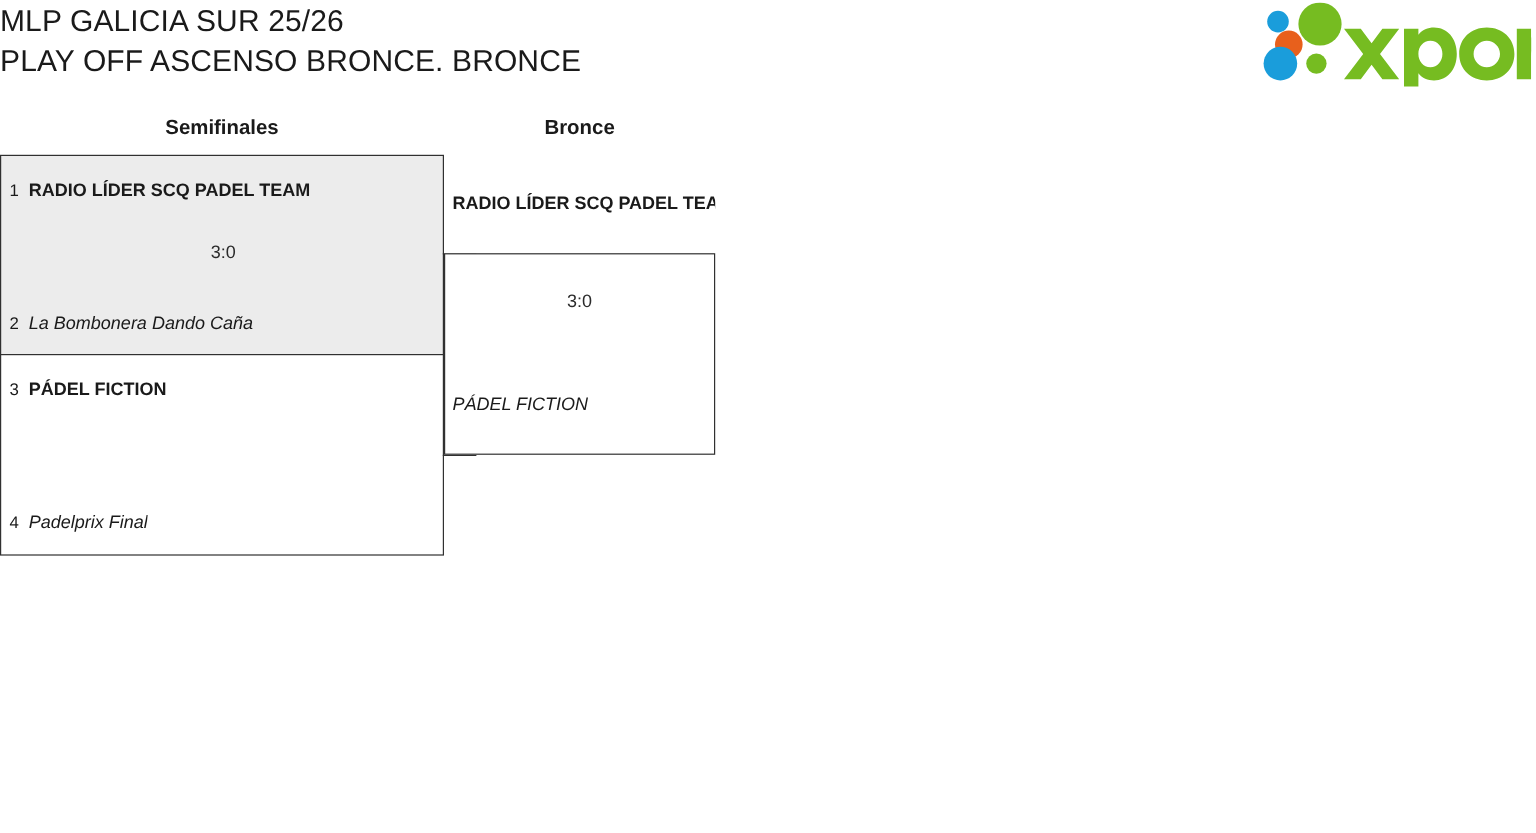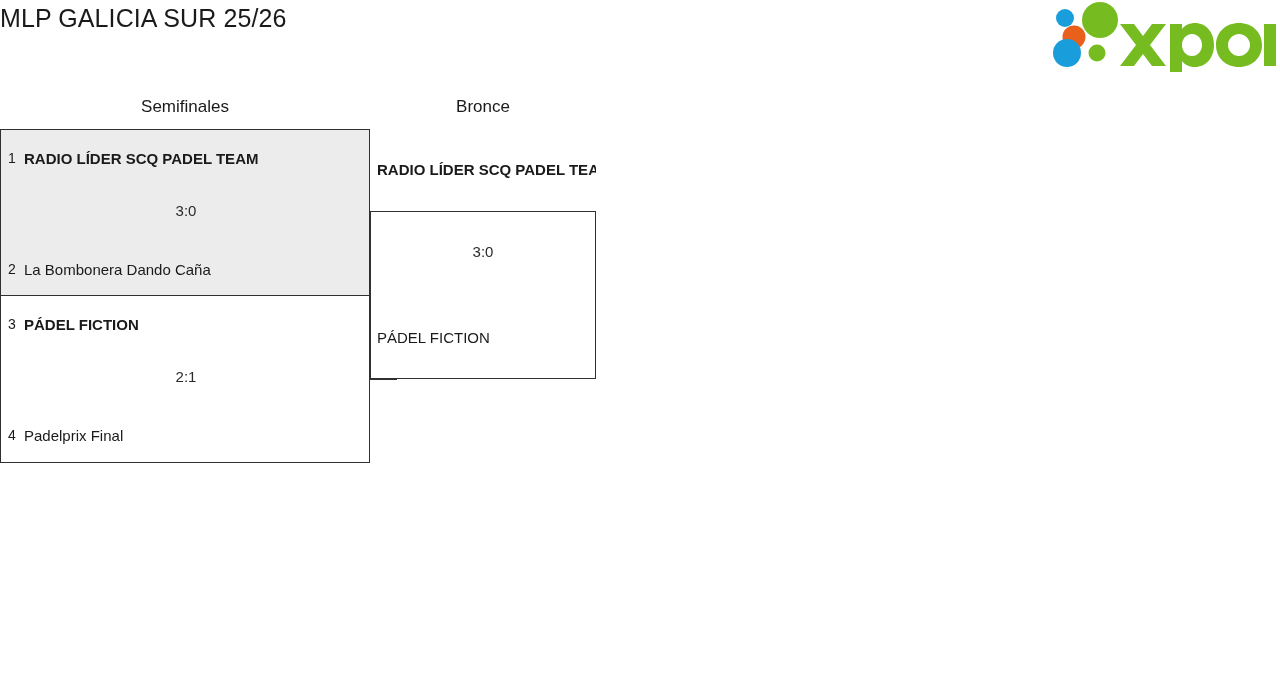--- a/index.html
+++ b/index.html
@@ -56,21 +56,21 @@
     position: absolute;
     left: 0;
     top: 0;
     width: 1280px;
     height: 694px;
   }
 
   .round-header {
     position: absolute;
     font-size: 17px;
-    font-weight: 400;
+    font-weight: 700;
     color: #1a1a1a;
     text-align: center;
     white-space: nowrap;
     line-height: 20px;
   }
   #round-header-0 { left: 0px;   top: 97px; width: 370px; }
   #round-header-1 { left: 370px; top: 97px; width: 226px; }
 
   
   .match-box {
@@ -112,21 +112,21 @@
     font-weight: 400;
     color: #1a1a1a;
   }
   .team-name {
     font-size: 15px;
     color: #1a1a1a;
     overflow: hidden;
     text-overflow: clip;
   }
   .team-name.winner { font-weight: 700; }
-  .team-name.loser  { font-weight: 400; }
+  .team-name.loser  { font-weight: 400; font-style: italic; }
 
   .match-score {
     position: absolute;
     top: 72px;
     left: 0;
     width: 370px;
     text-align: center;
     font-size: 15px;
     font-weight: 400;
     color: #2b2b2b;
@@ -192,20 +192,21 @@
   }
   .connector.h { height: 1px; }
 </style>
 </head>
 <body>
 
 <div id="header">
 
   <div id="title-block">
     <div class="title-line">MLP GALICIA SUR 25/26</div>
+    <div class="title-line">PLAY OFF ASCENSO BRONCE. BRONCE</div>
   </div>
 
   <div id="logo">
     <svg width="228" height="70" viewBox="0 0 228 70" xmlns="http://www.w3.org/2000/svg">
 
       <circle cx="17" cy="16" r="9" fill="#1a9ddb"></circle>
       <circle cx="26" cy="35" r="11.5" fill="#e8601c"></circle>
       <circle cx="52" cy="18" r="18" fill="#76bc21"></circle>
       <circle cx="19" cy="51" r="14" fill="#1a9ddb"></circle>
       <circle cx="49" cy="51" r="8.5" fill="#76bc21"></circle>
@@ -243,21 +244,20 @@
       <span class="seed">2</span>
       <span class="team-name loser">La Bombonera Dando Caña</span>
     </div>
   </div>
 
   <div class="match-box" id="match-1">
     <div class="competitor top">
       <span class="seed">3</span>
       <span class="team-name winner">PÁDEL FICTION</span>
     </div>
-    <div class="match-score">2:1</div>
     <div class="competitor bottom">
       <span class="seed">4</span>
       <span class="team-name loser">Padelprix Final</span>
     </div>
   </div>
 
   <div class="connector h" id="conn-top" style="left:369px; top:211px; width:28px;"></div>
   <div class="connector h" id="conn-bottom" style="left:369px; top:379px; width:28px;"></div>
 
   <div id="match-2"></div>

